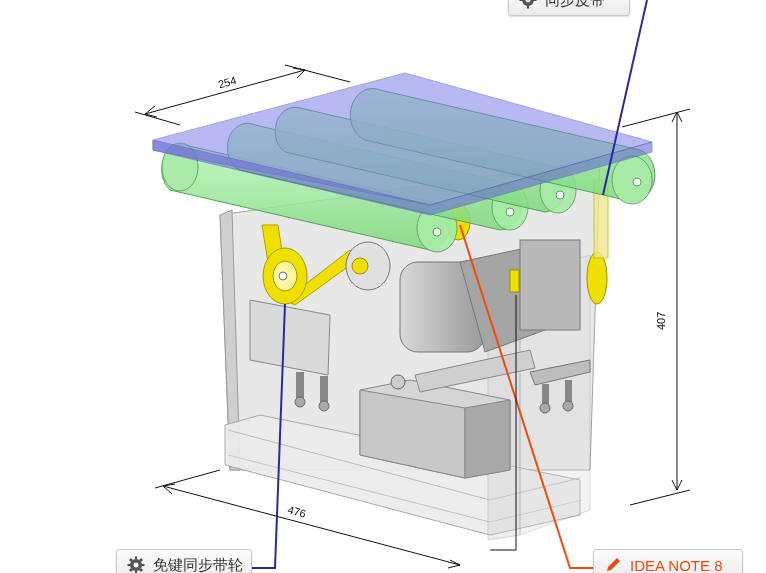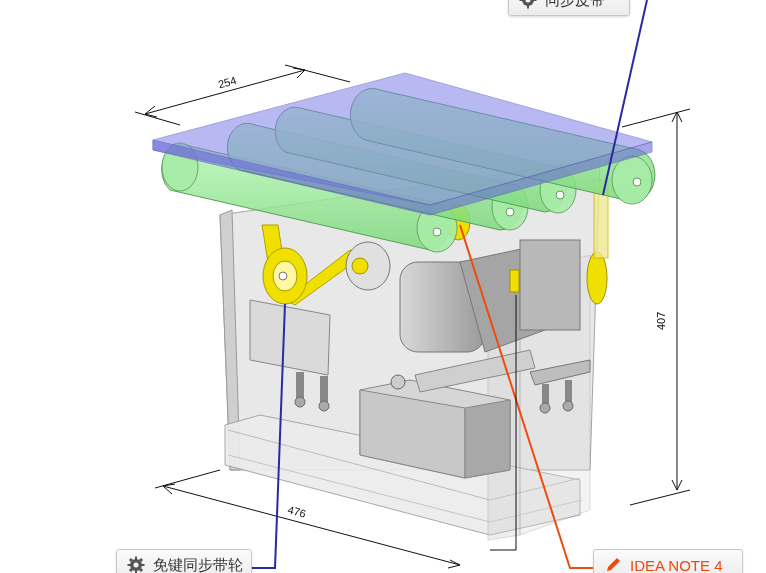--- a/index.html
+++ b/index.html
@@ -170,14 +170,14 @@
   </span>
   <span>免键同步带轮</span>
 </div>
 
 <div class="callout note" style="left:593px; top:549px; width:150px;">
   <span class="ico">
     <svg width="18" height="18" viewBox="0 0 18 18">
         <polygon points="3,15 4,11 13,2 16,5 7,14" fill="#f04a10"></polygon>
       </svg>
   </span>
-  <span>IDEA NOTE 4</span>
+  <span>IDEA NOTE 8</span>
 </div>
 
 </body></html>

